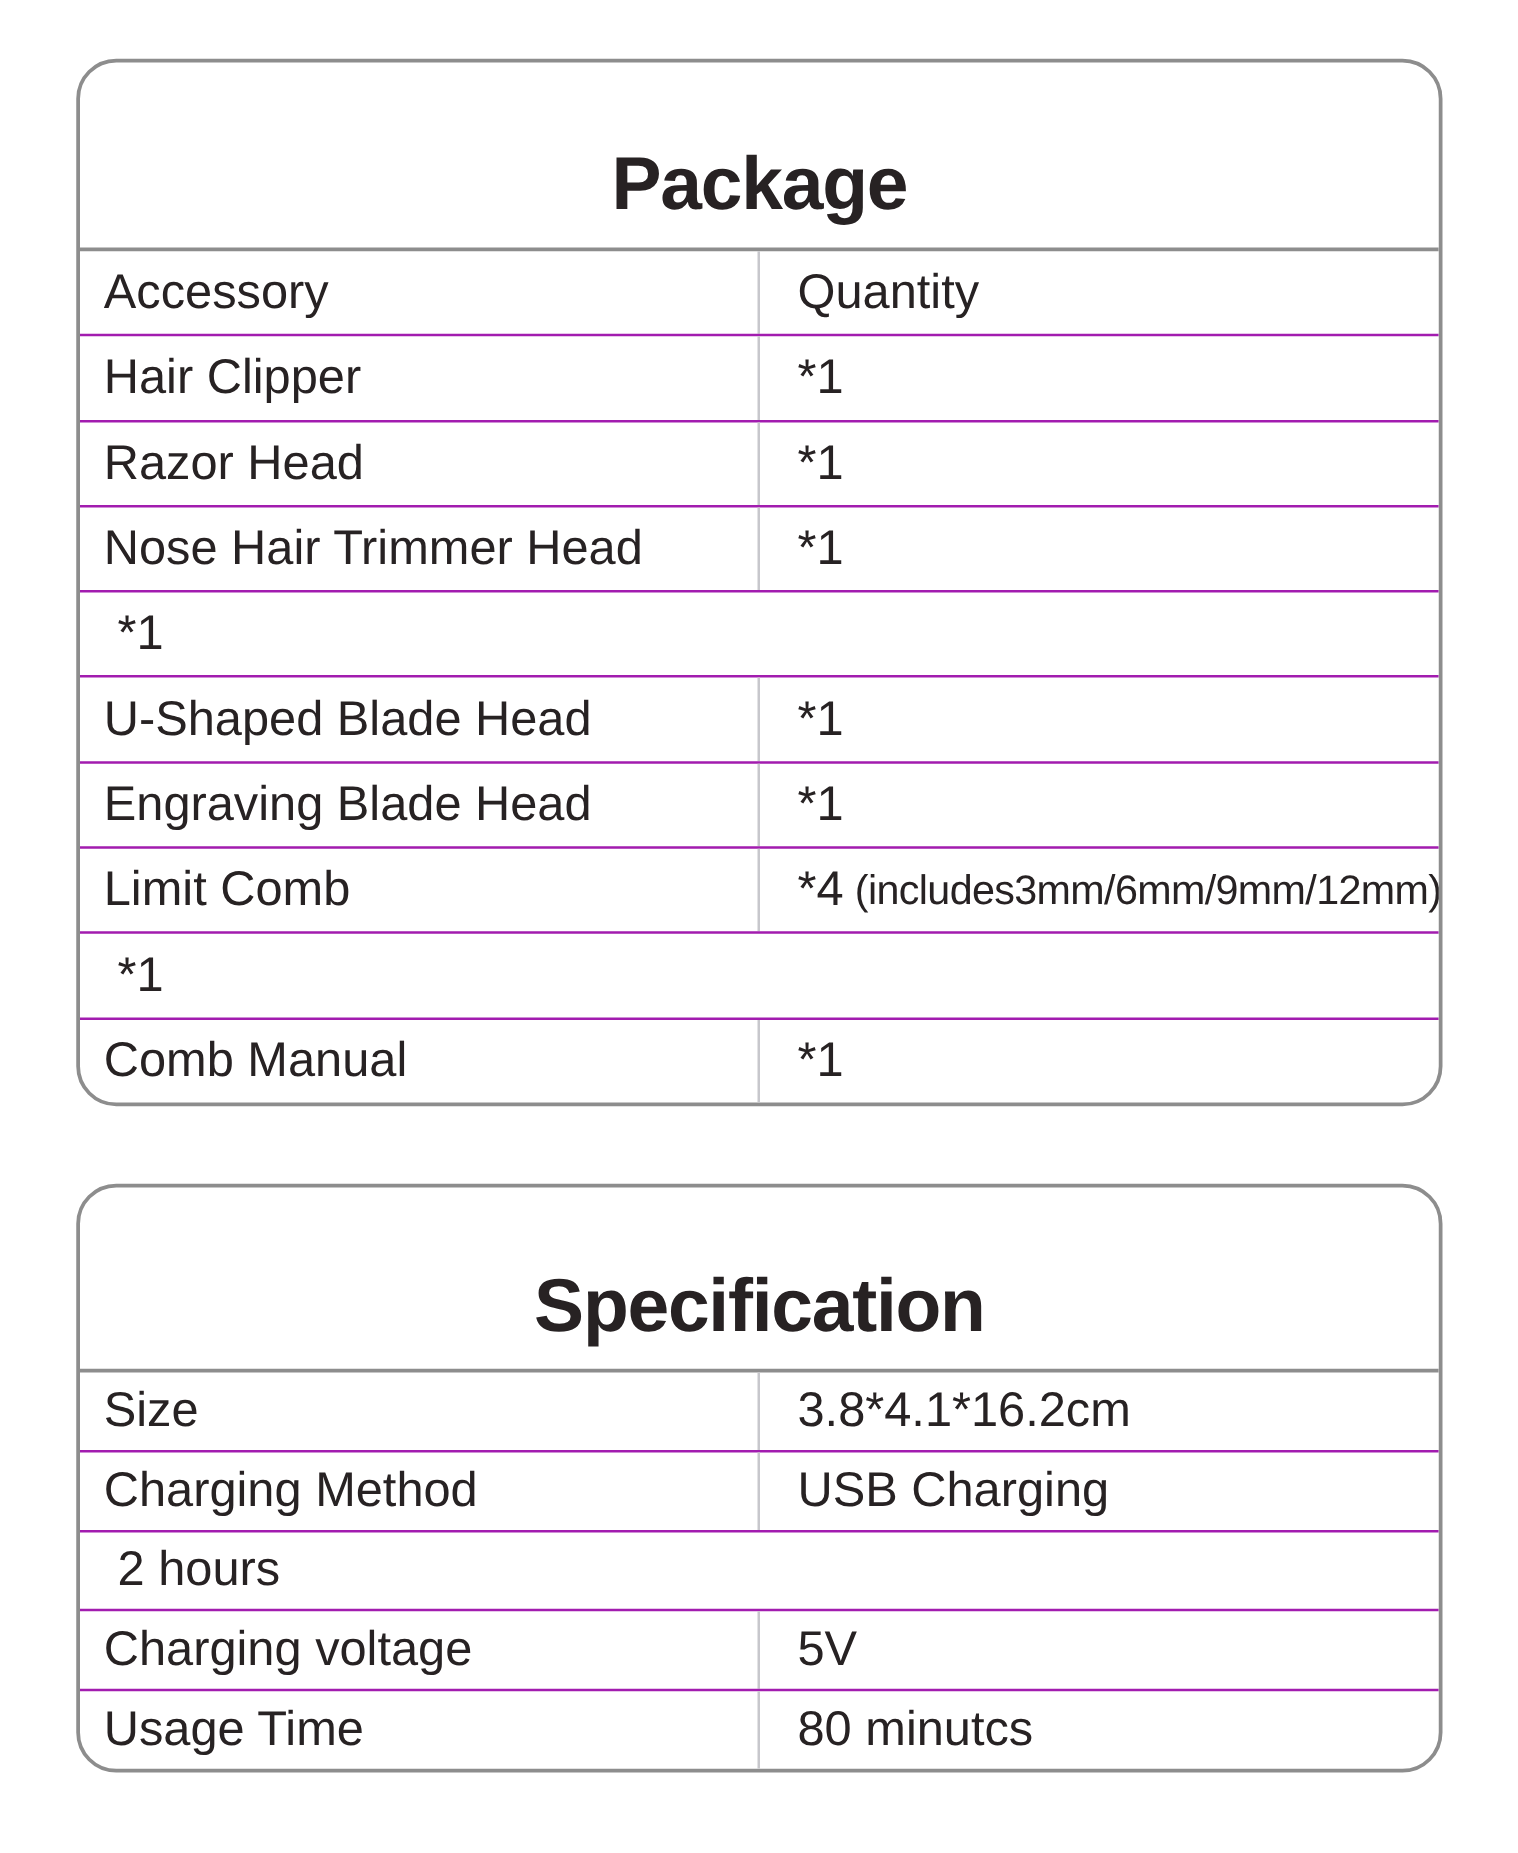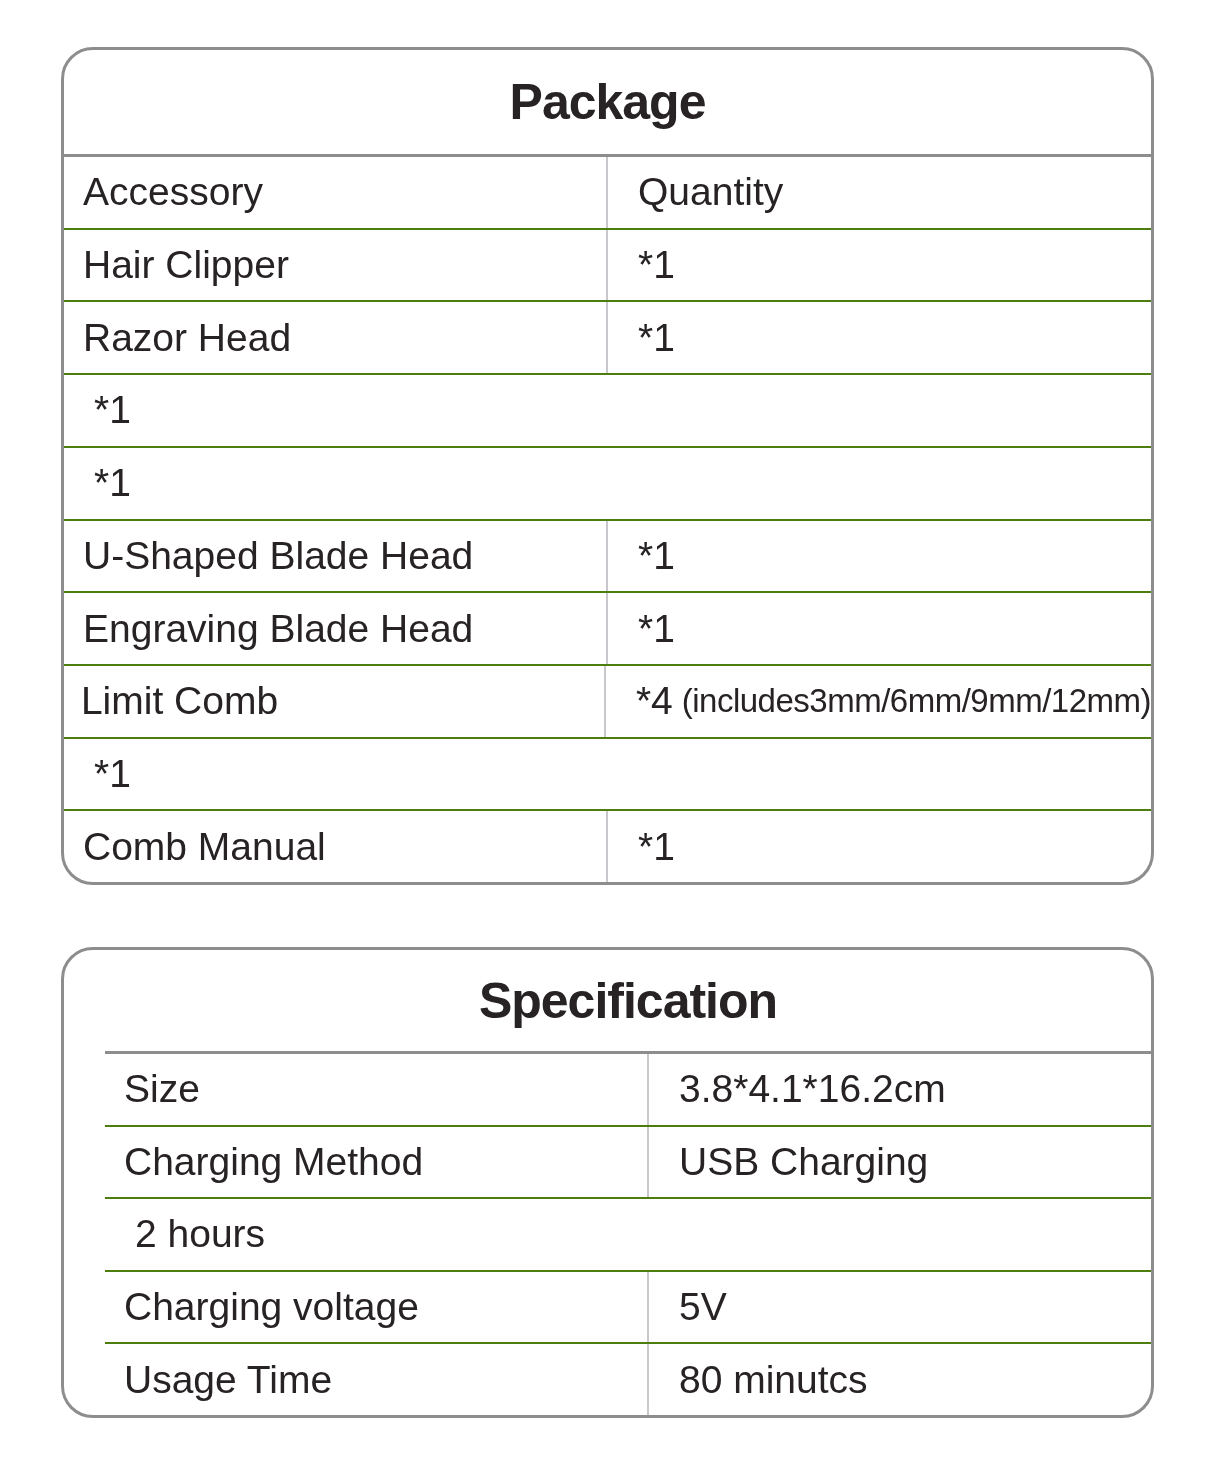--- a/index.html
+++ b/index.html
@@ -17,42 +17,43 @@
     left: 61px;
     width: 1093px;
     background: #ffffff;
     border: 3px solid #8d8d8d;
     border-radius: 32px;
     overflow: hidden;
     display: flex;
     flex-direction: column;
   }
   #package-card { top: 47px;  height: 838px; }
-  #spec-card    { top: 947px; height: 471px; padding-left: 41px; }
+  #spec-card    { top: 947px; height: 471px; }
 
   .card-title {
     display: flex;
     align-items: center;
     justify-content: center;
     font-weight: bold;
-    font-size: 50px;
+    font-size: 60px;
     letter-spacing: -1px;
     border-bottom: 3px solid #8d8d8d;
     flex: 0 0 auto;
+    margin-top: 44px;
   }
   #package-card .card-title { height: 107px; }
   #spec-card .card-title    { height: 104px; }
 
   .rows {
     flex: 1 1 auto;
     display: flex;
     flex-direction: column;
   }
   .row { flex: 1 1 0; display: flex; min-height: 0; }
-  .row + .row { border-top: 2px solid #4d7c0f; justify-content: flex-end; }
+  .row + .row { border-top: 2px solid #a21caf; }
 
   .cell {
     display: flex;
     align-items: center;
     font-size: 39px;
     white-space: nowrap;
   }
   .cell.left {
     width: 544px;
     flex: 0 0 544px;
@@ -92,20 +93,21 @@
 
     <div class="row">
       <div class="cell left">Razor Head</div>
       <div class="cell right">
         <span>*1</span>
 
       </div>
     </div>
 
     <div class="row">
+      <div class="cell left">Nose Hair Trimmer Head</div>
       <div class="cell right">
         <span>*1</span>
 
       </div>
     </div>
 
     <div class="row">
       <div class="cell right">
         <span>*1</span>
 

